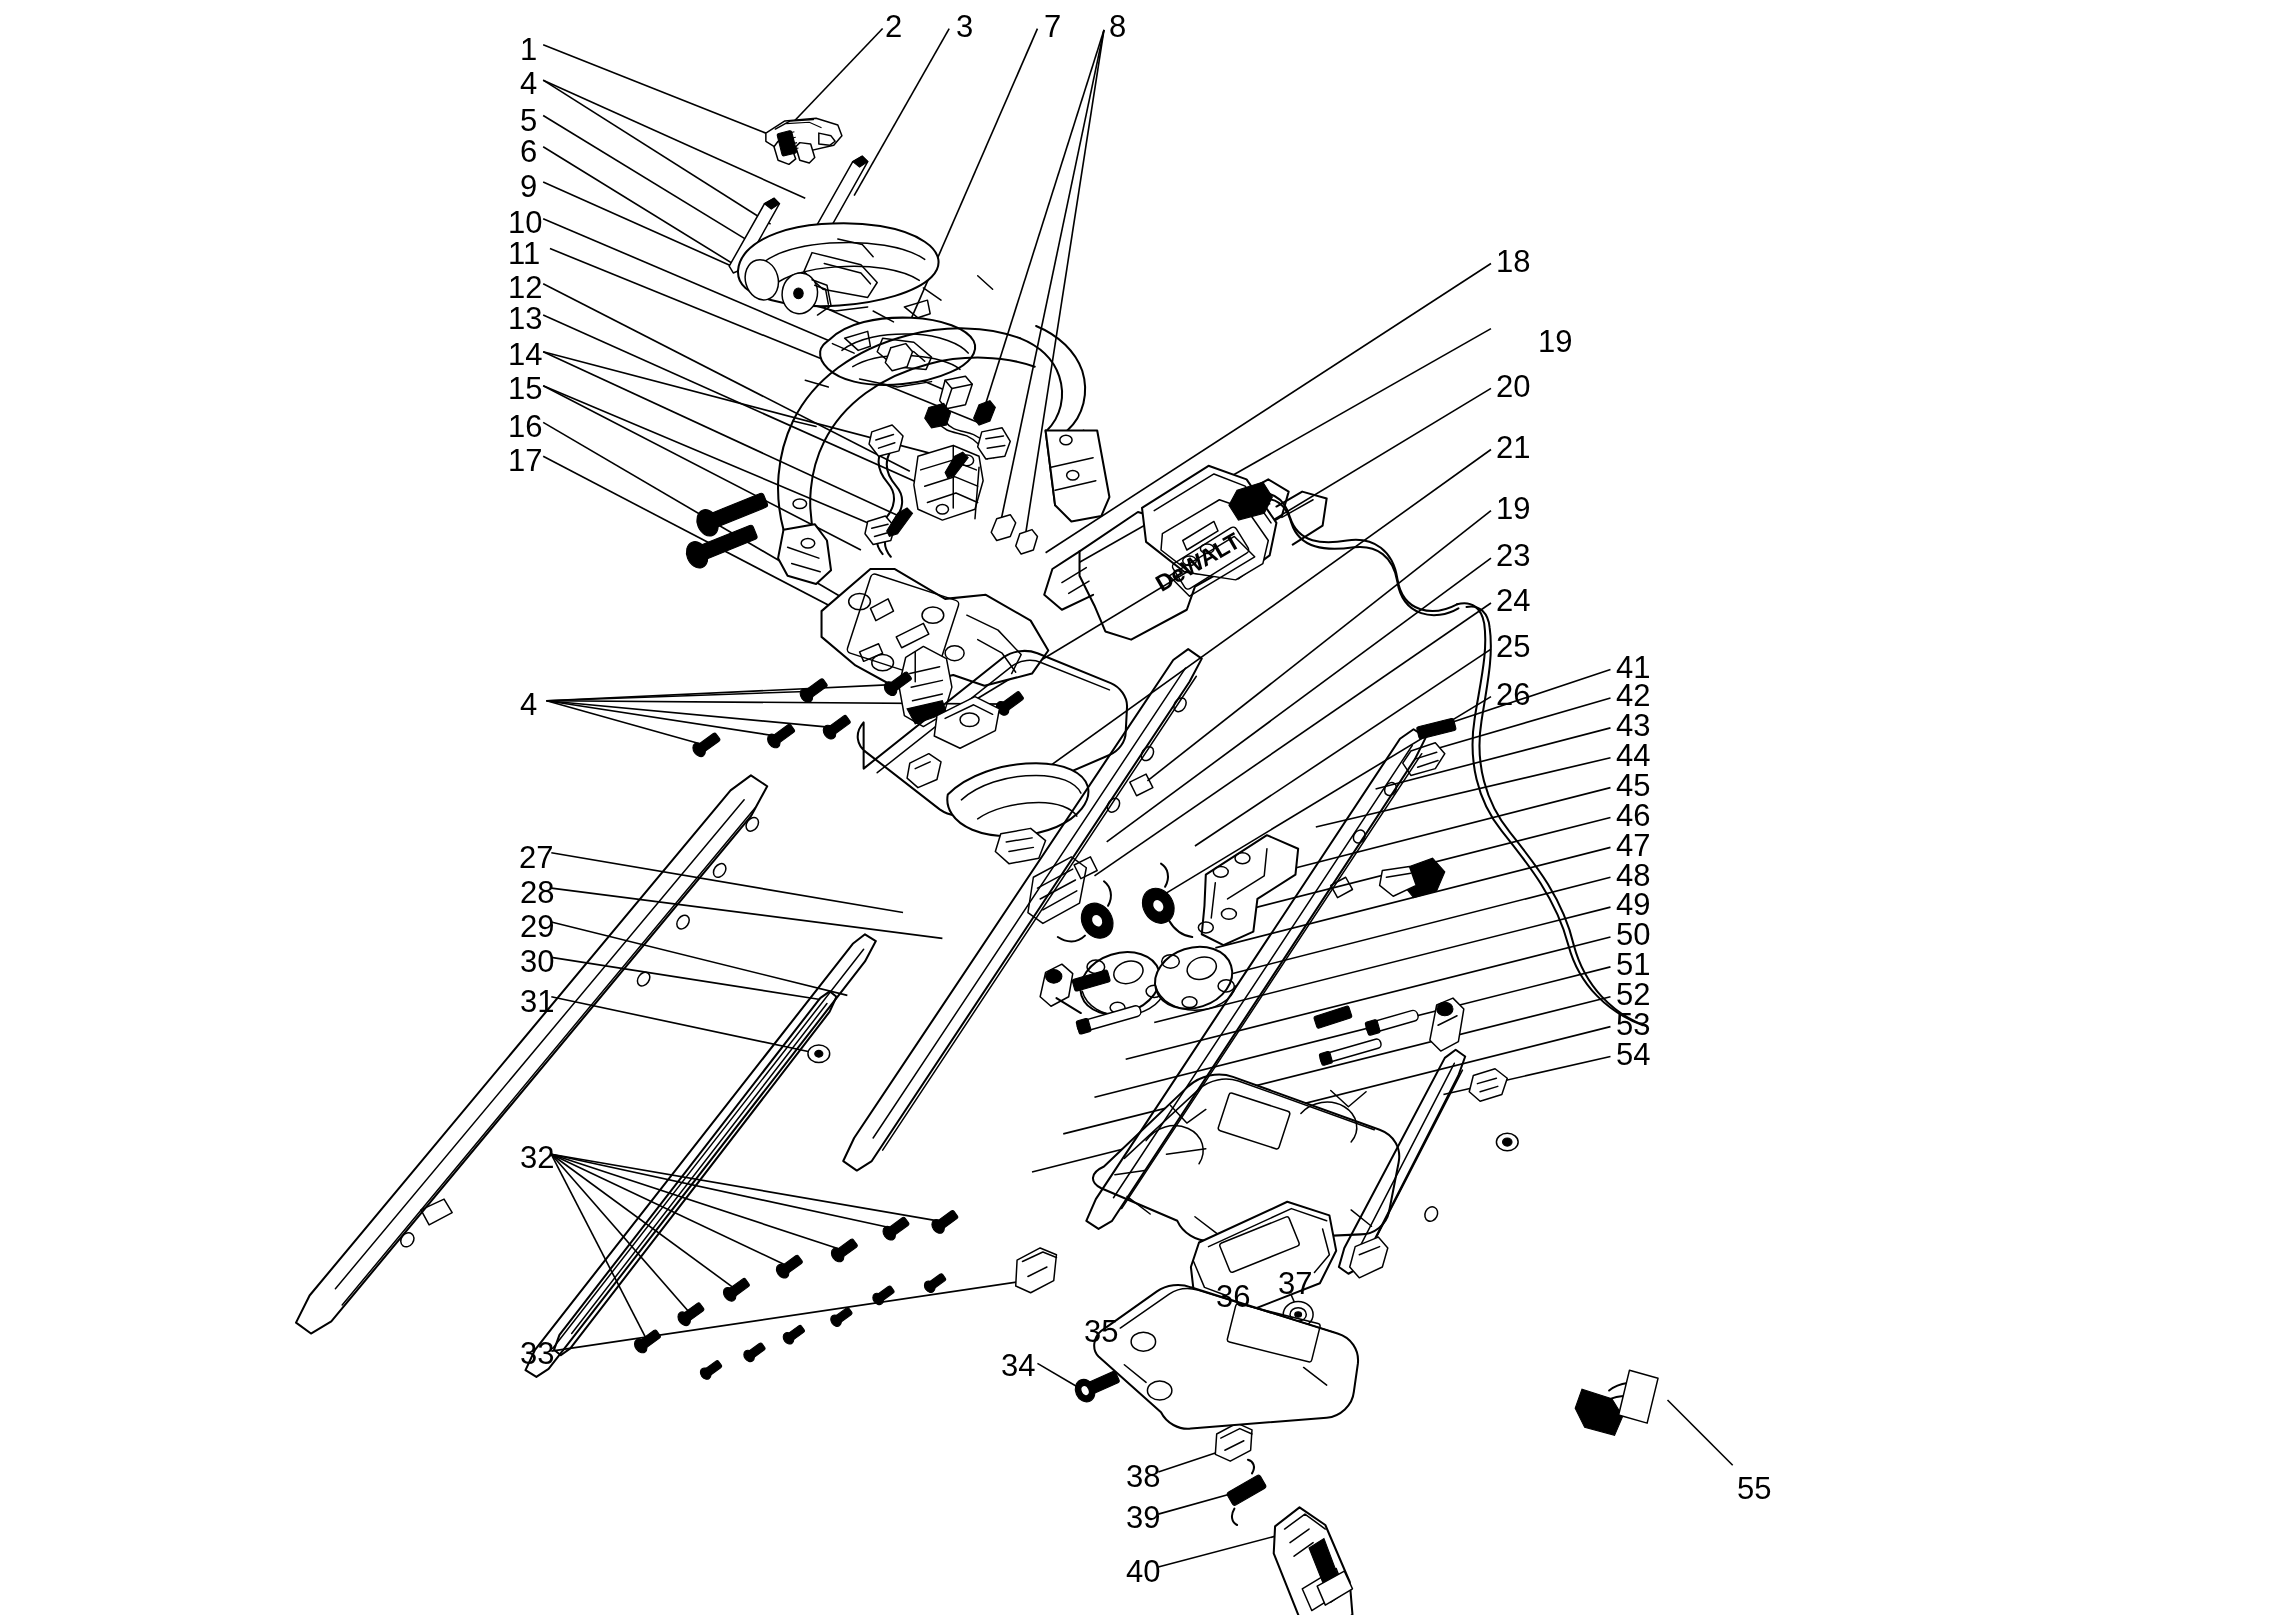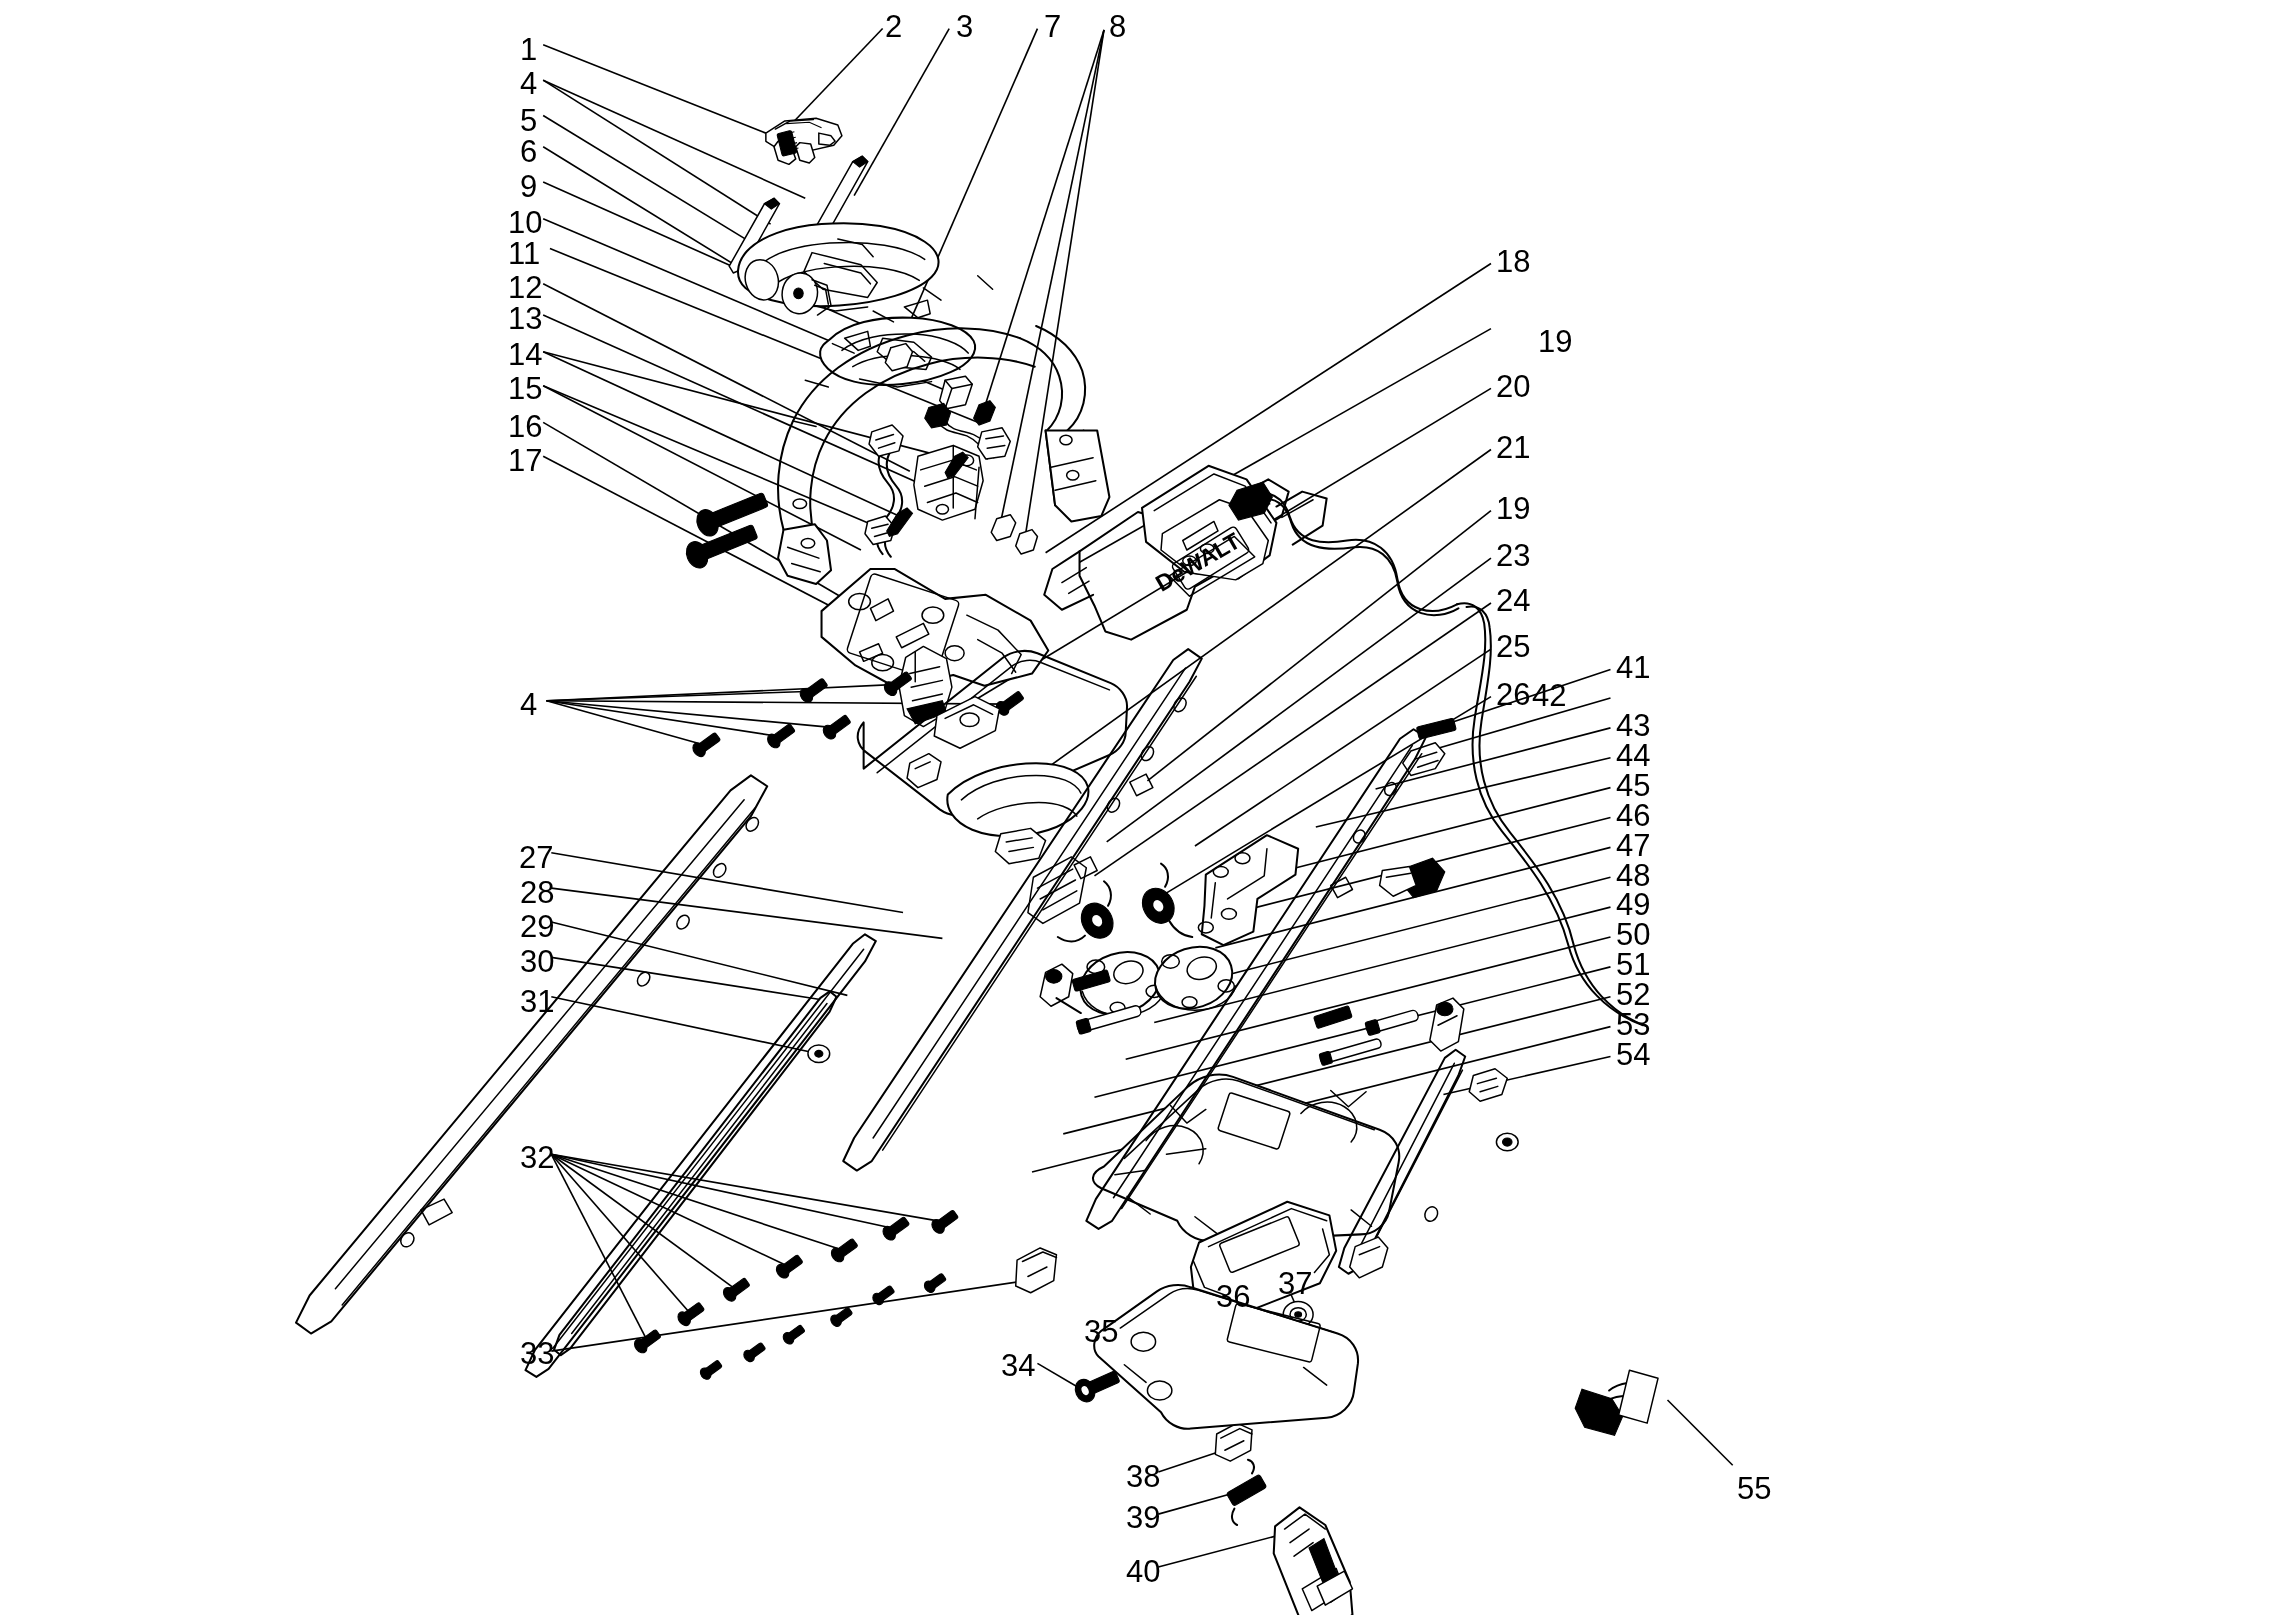--- a/index.html
+++ b/index.html
@@ -650,21 +650,21 @@
       <div class="callout" style="left: 520px; top: 1142px;">32</div>
       <div class="callout" style="left: 520px; top: 1338px;">33</div>
       <div class="callout" style="left: 1001px; top: 1350px;">34</div>
       <div class="callout" style="left: 1084px; top: 1316px;">35</div>
       <div class="callout" style="left: 1216px; top: 1281px;">36</div>
       <div class="callout" style="left: 1278px; top: 1268px;">37</div>
       <div class="callout" style="left: 1126px; top: 1461px;">38</div>
       <div class="callout" style="left: 1126px; top: 1502px;">39</div>
       <div class="callout" style="left: 1126px; top: 1556px;">40</div>
       <div class="callout" style="left: 1616px; top: 652px;">41</div>
-      <div class="callout" style="left: 1532px; top: 680px;">42</div>
+      <div class="callout" style="left: 1616px; top: 680px;">42</div>
       <div class="callout" style="left: 1616px; top: 710px;">43</div>
       <div class="callout" style="left: 1616px; top: 740px;">44</div>
       <div class="callout" style="left: 1616px; top: 770px;">45</div>
       <div class="callout" style="left: 1616px; top: 800px;">46</div>
       <div class="callout" style="left: 1616px; top: 830px;">47</div>
       <div class="callout" style="left: 1616px; top: 860px;">48</div>
       <div class="callout" style="left: 1616px; top: 889px;">49</div>
       <div class="callout" style="left: 1616px; top: 919px;">50</div>
       <div class="callout" style="left: 1616px; top: 949px;">51</div>
       <div class="callout" style="left: 1616px; top: 979px;">52</div>

